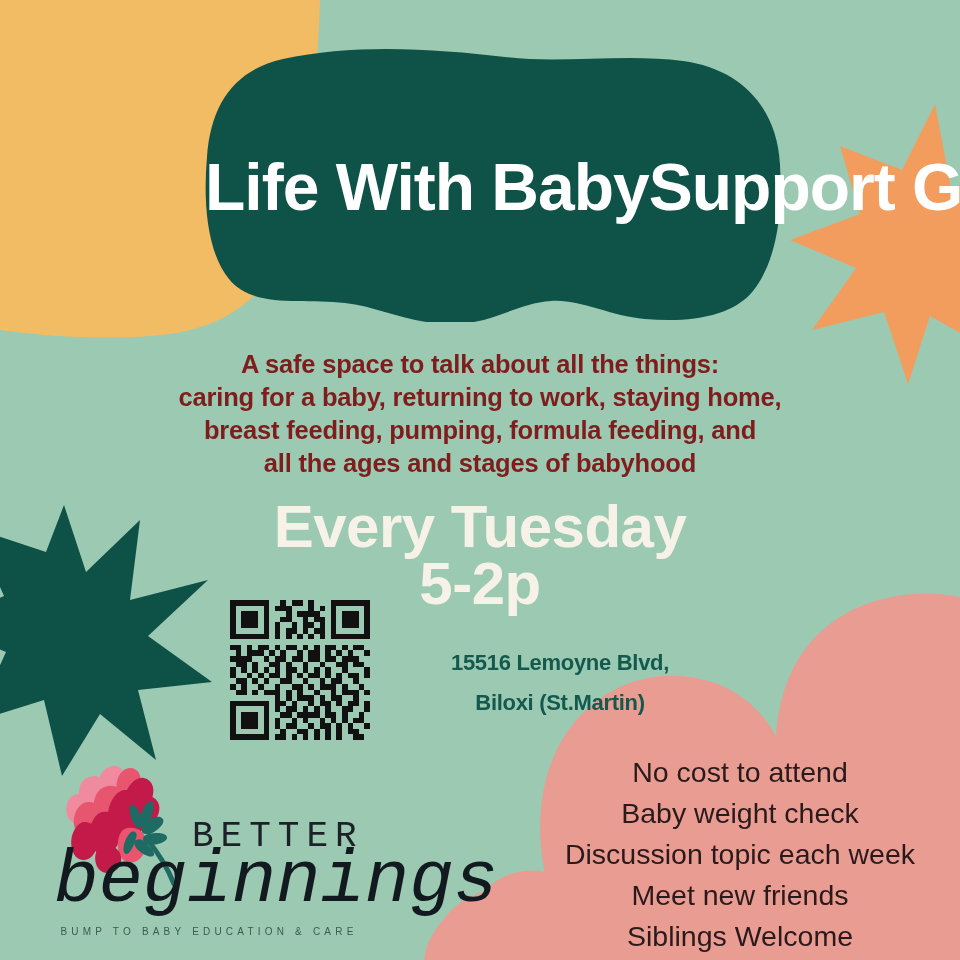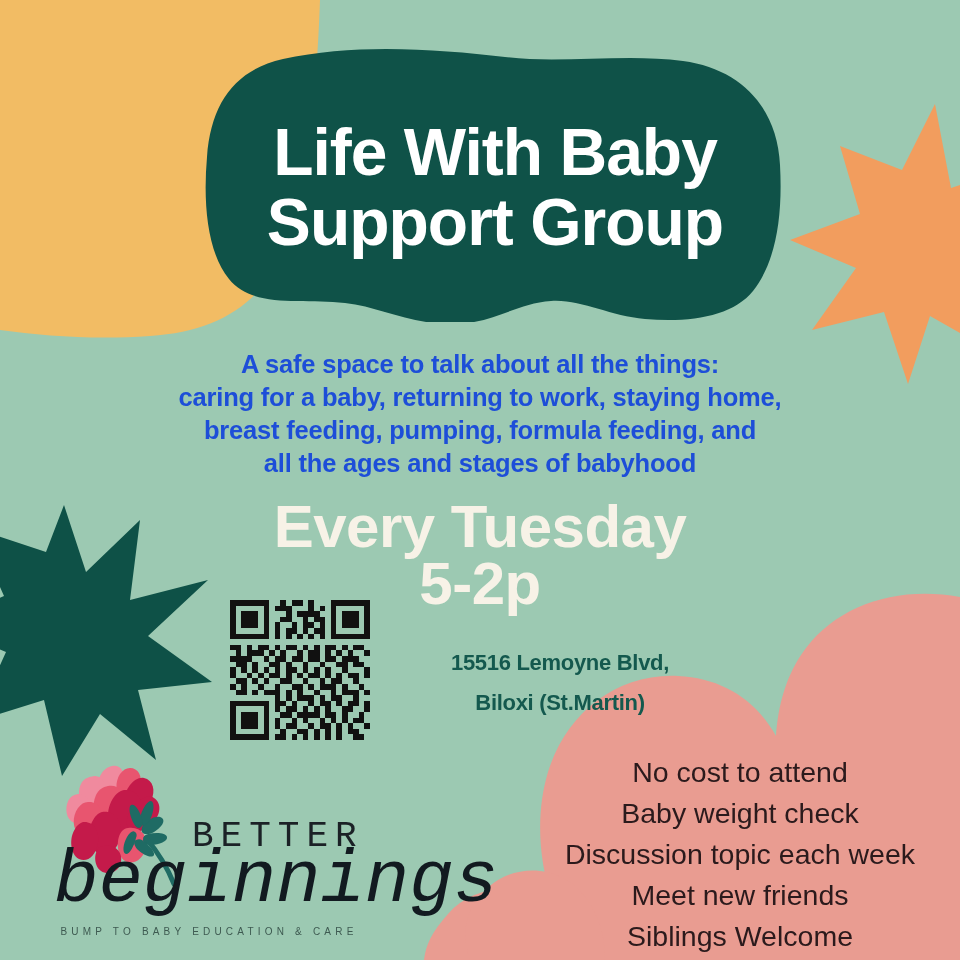--- a/index.html
+++ b/index.html
@@ -10,35 +10,35 @@
   }
   .layer{position:absolute;top:0;left:0;width:960px;height:960px;}
   .layer svg{display:block;width:960px;height:960px;}
 
   
   #title-block{
     position:absolute;left:205px;top:47px;width:580px;height:275px;
   }
   #title-block svg{position:absolute;inset:0;width:580px;height:275px;}
   #title-text{
-    position:absolute;inset:0;display:flex;flex-direction:column;
-    align-items:center;justify-content:center;
+    position:absolute;inset:0;display:flex;flex-direction:row;
+    align-items:center;justify-content:flex-start;
     padding-top:6px;box-sizing:border-box;
   }
   .title-line{
     color:#FFFFFF;font-weight:700;font-size:66px;line-height:1.06;
     letter-spacing:-1px;text-align:center;white-space:nowrap;
   }
 
   
   #description{
     position:absolute;left:0;top:348px;width:960px;text-align:center;
   }
   #description .dline{
-    color:#1d4ed8;font-weight:700;font-size:25.5px;line-height:33px;
+    color:#7f1d1d;font-weight:700;font-size:25.5px;line-height:33px;
     letter-spacing:-0.2px;
   }
 
   
   #when{
     position:absolute;left:0;top:498px;width:960px;text-align:center;
   }
   #when .wline{
     color:#F7F2E7;font-weight:700;font-size:60px;line-height:57px;
     letter-spacing:-0.5px;

